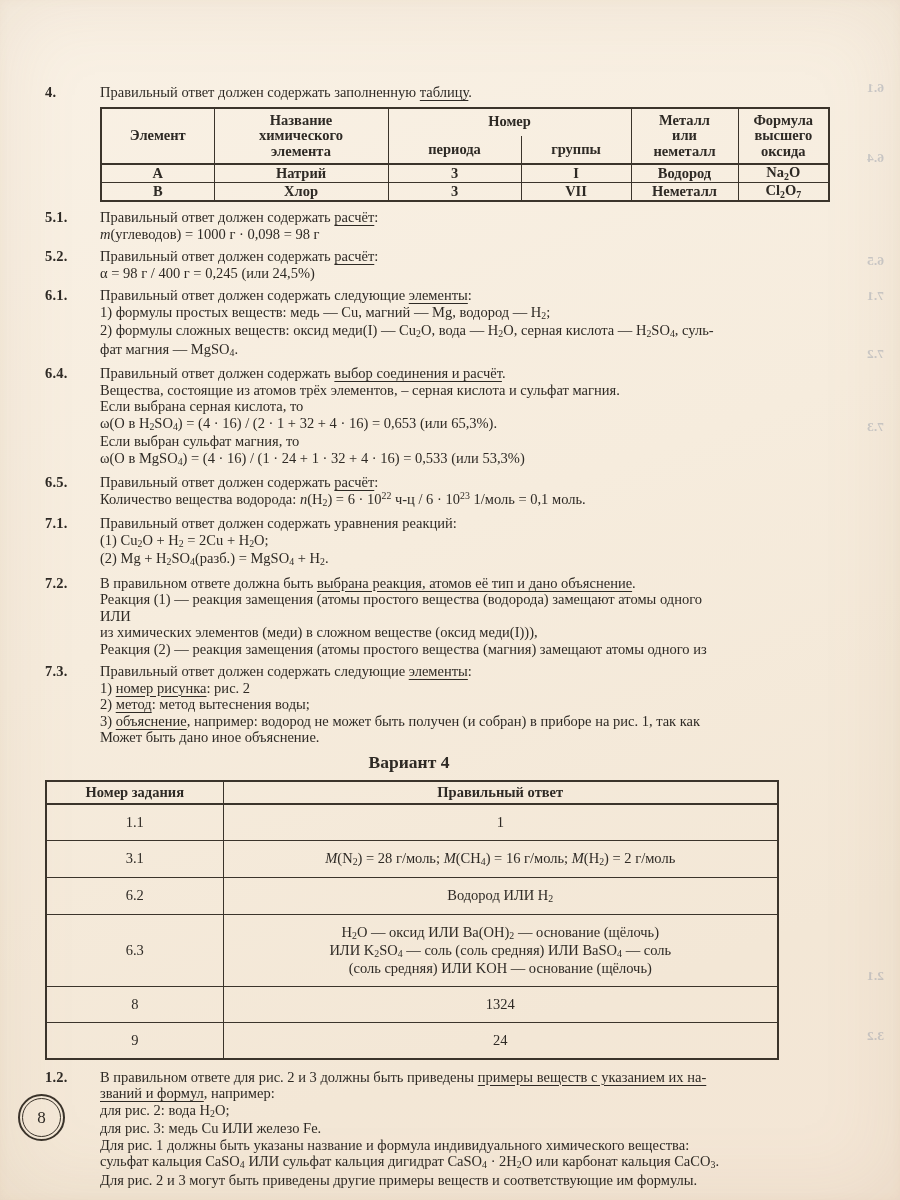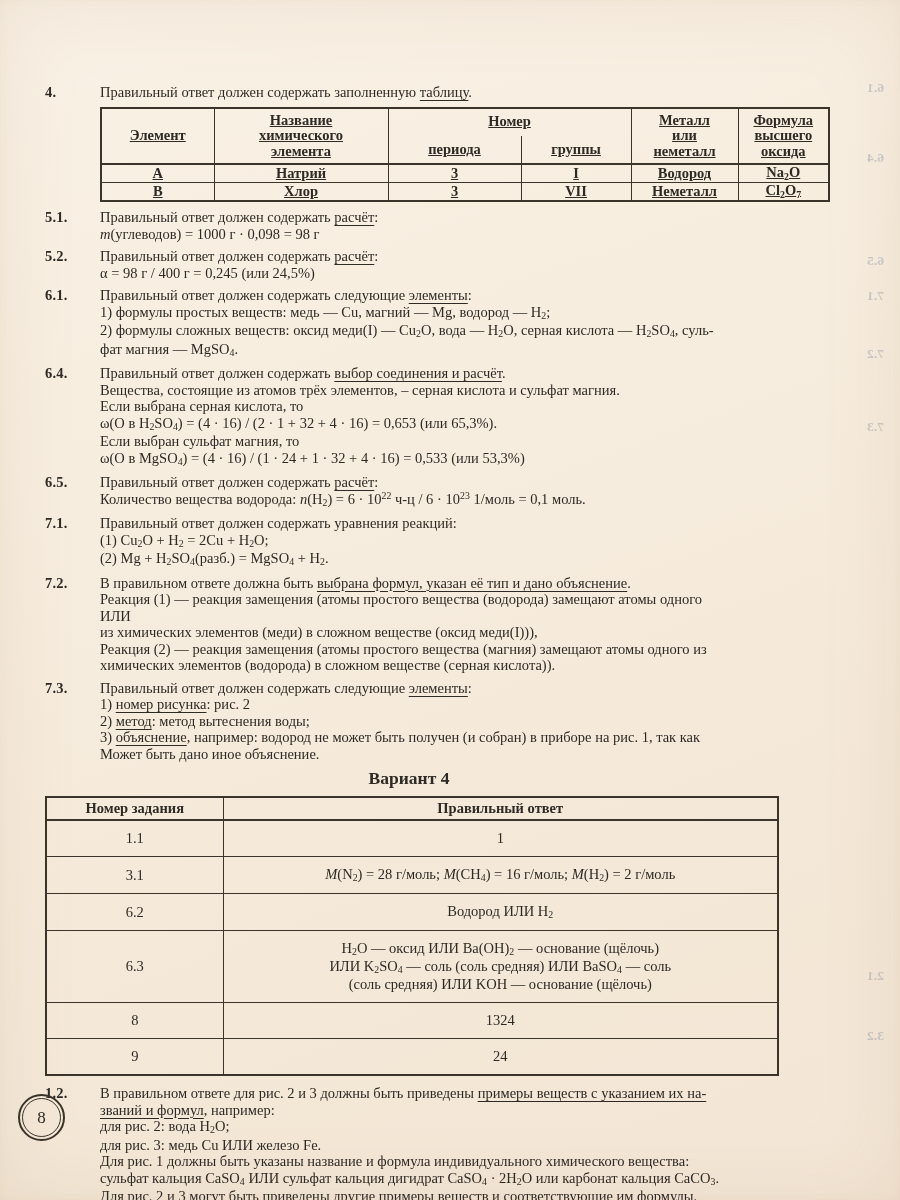--- a/index.html
+++ b/index.html
@@ -21,21 +21,21 @@
   .line { min-height:16.5px; }
 
   u { text-decoration-thickness:1px; text-underline-offset:2.5px; }
   sub { font-size:68%; vertical-align:baseline; position:relative; top:.24em; }
   sup { font-size:68%; vertical-align:baseline; position:relative; top:-.42em; }
 
   table { border-collapse:collapse; table-layout:fixed; }
 
   
   .et { width:728px; margin:6px 0 1px 0; font-size:14.5px; line-height:15.5px; text-align:center; border:2px solid #3b342b; }
-  .et th, .et td { border:1px solid #3b342b; font-weight:bold;text-decoration:underline; }
+  .et th, .et td { border:1px solid #3b342b; font-weight:bold; }
   .et thead th { padding:3px 2px; }
   .et th.c-name { padding:3px 30px; }
   .et th.c-met  { padding:2px 22px; }
   .et th.c-form { padding:4px 9px; }
   .et thead th.c-num { border-bottom:none; }
   .et thead tr.sub th { border-top:none; font-weight:bold; }
   .et tbody td { height:17px; padding:0 2px; }
   .et tbody tr:first-child td { border-top:2px solid #3b342b; }
 
   
@@ -160,26 +160,25 @@
           <div class="item-num">7.1.</div>
           <div class="item-body">
             <div class="line"><span>Правильный ответ должен содержать уравнения реакций:</span></div>
             <div class="line"><span>(1) Cu<sub>2</sub>O + H<sub>2</sub> = 2Cu + H<sub>2</sub>O;</span></div>
             <div class="line"><span>(2) Mg + H<sub>2</sub>SO<sub>4</sub>(разб.) = MgSO<sub>4</sub> + H<sub>2</sub>.</span></div>
           </div>
         </div>
         <div class="item">
           <div class="item-num">7.2.</div>
           <div class="item-body">
-            <div class="line"><span>В правильном ответе должна быть <u>выбрана формул, указан её тип и дано объяснение</u>.</span></div>
+            <div class="line"><span>В правильном ответе должна быть <u>выбрана реакция, атомов её тип и дано объяснение</u>.</span></div>
             <div class="line"><span>Реакция (1) — реакция замещения (атомы простого вещества (водорода) замещают атомы одного</span></div>
             <div class="line"><span>ИЛИ</span></div>
             <div class="line"><span>из химических элементов (меди) в сложном веществе (оксид меди(I))),</span></div>
             <div class="line"><span>Реакция (2) — реакция замещения (атомы простого вещества (магния) замещают атомы одного из</span></div>
-            <div class="line"><span>химических элементов (водорода) в сложном веществе (серная кислота)).</span></div>
           </div>
         </div>
         <div class="item">
           <div class="item-num">7.3.</div>
           <div class="item-body">
             <div class="line"><span>Правильный ответ должен содержать следующие <u>элементы</u>:</span></div>
             <div class="line"><span>1) <u>номер рисунка</u>: рис. 2</span></div>
             <div class="line"><span>2) <u>метод</u>: метод вытеснения воды;</span></div>
             <div class="line"><span>3) <u>объяснение</u>, например: водород не может быть получен (и собран) в приборе на рис. 1, так как</span></div>
             <div class="line"><span>Может быть дано иное объяснение.</span></div>

